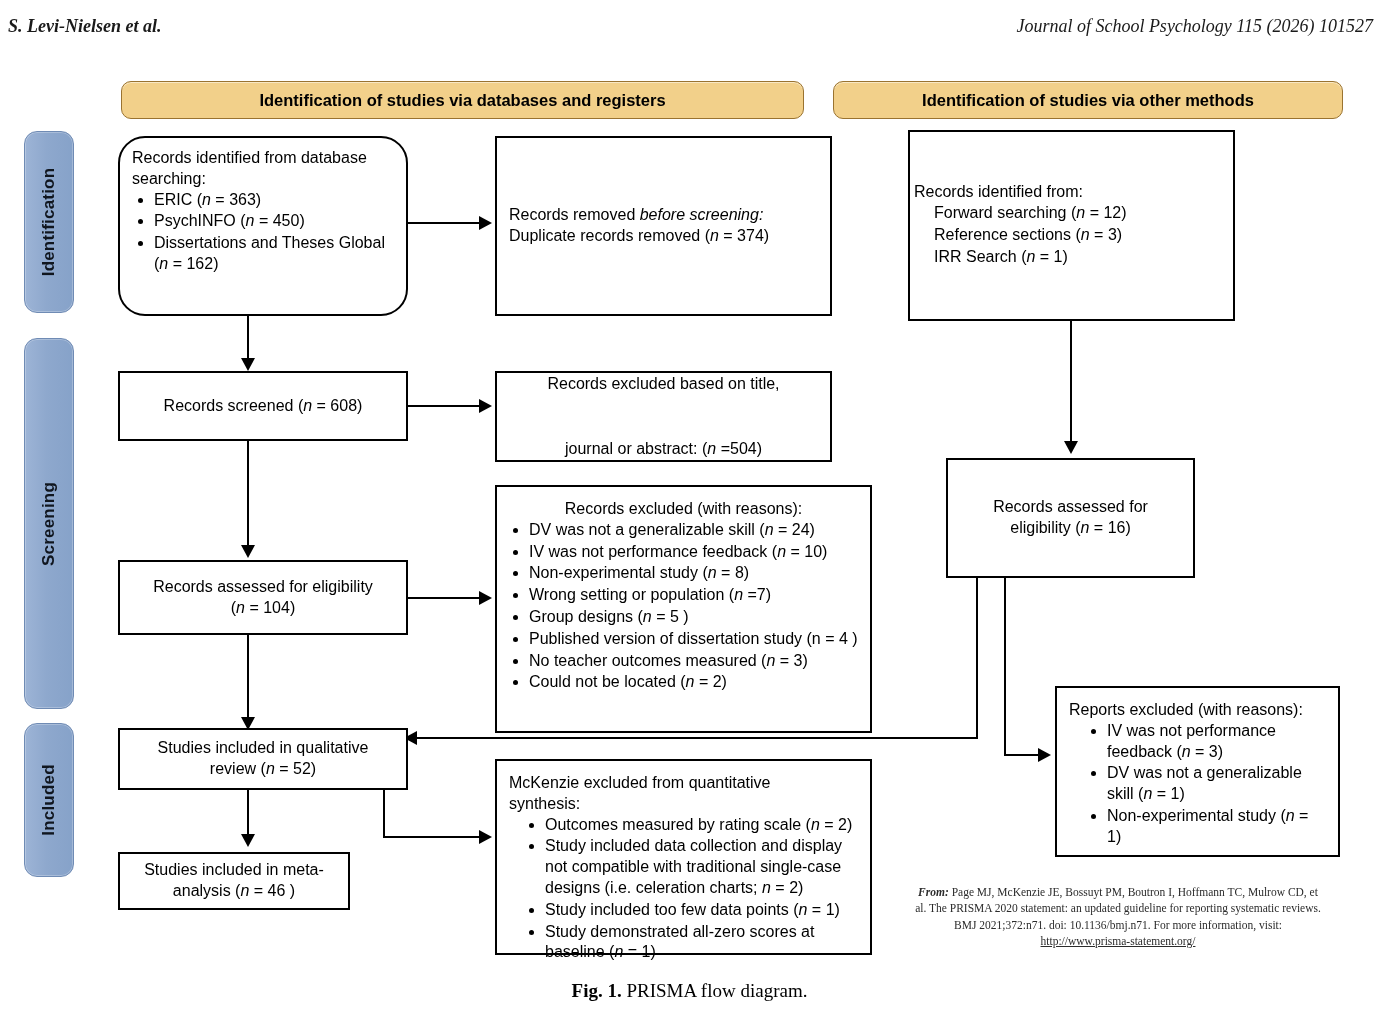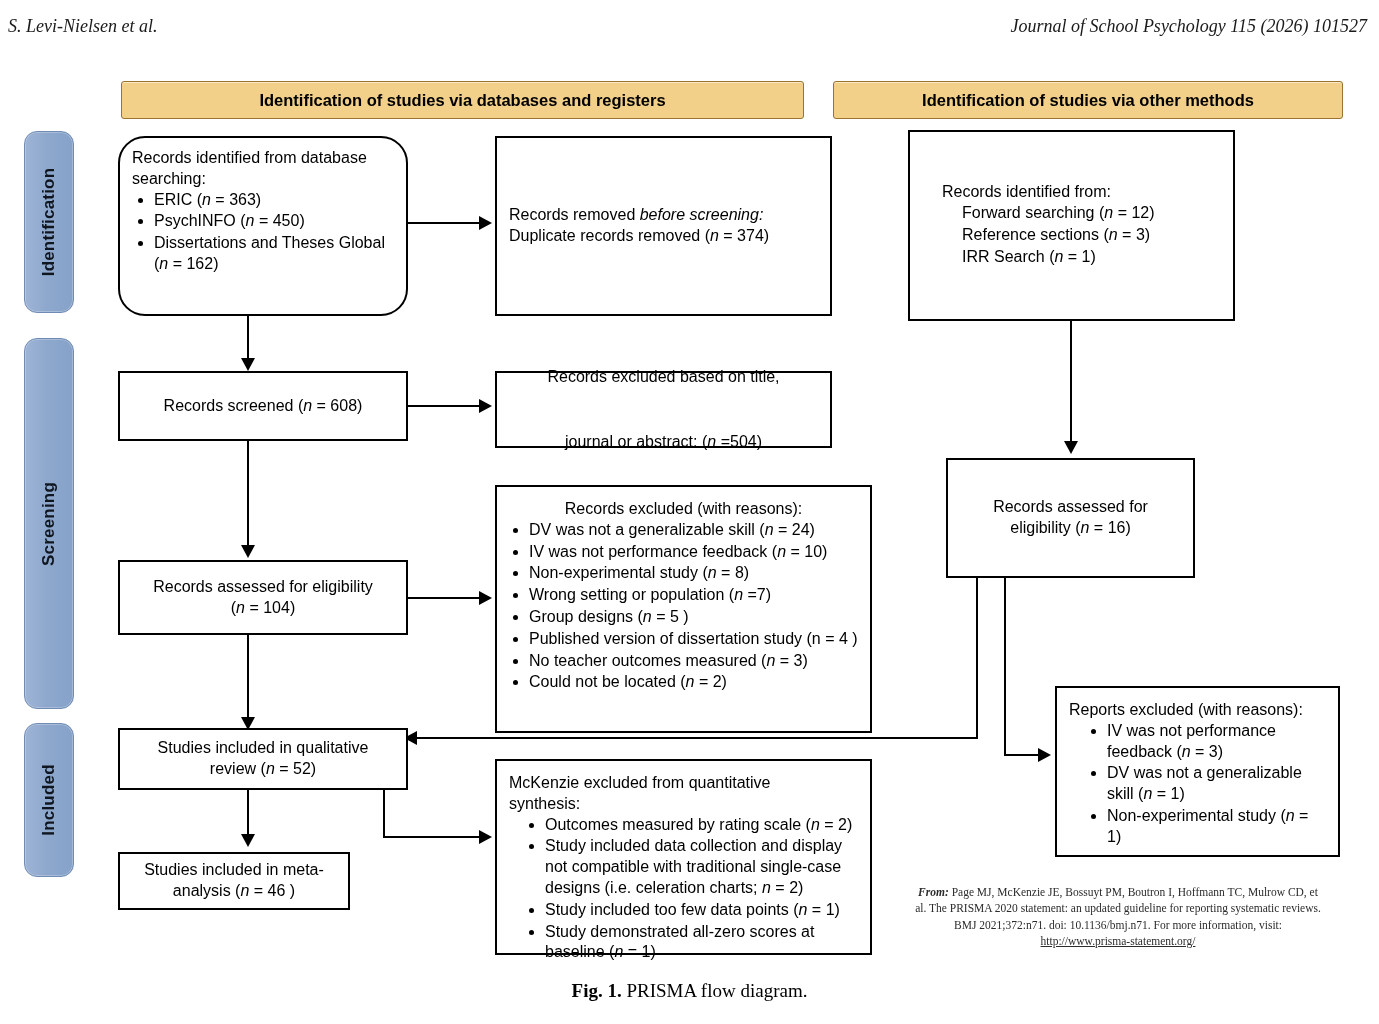--- a/index.html
+++ b/index.html
@@ -19,22 +19,22 @@
   
   .runhead {
     position: absolute;
     top: 16px;
     font-family: "Liberation Serif", serif;
     font-style: italic;
     font-size: 18px;
     color: #1a1a1a;
     white-space: nowrap;
   }
-  .runhead.left  { left: 8px; }
-  .runhead.right { right: 12px; }
+  .runhead.left  { left: 8px; font-weight: bold; }
+  .runhead.right { right: 6px; }
 
   
   .rail {
     position: absolute;
     background: linear-gradient(to right, #9db4d6 0%, #8ea8cd 45%, #86a2c9 100%);
     border: 1px solid #6f8bb4;
     border-radius: 13px;
     box-shadow: inset 0 0 0 1px rgba(255,255,255,0.25);
   }
   .rail-text {
@@ -48,21 +48,21 @@
     font-weight: bold;
     color: #10161f;
     letter-spacing: 0.2px;
   }
 
   
   .banner {
     position: absolute;
     background: #f2d08a;
     border: 1px solid #9a7330;
-    border-radius: 3px;
+    border-radius: 10px;
     display: flex;
     align-items: center;
     justify-content: center;
     box-shadow: inset 0 1px 0 rgba(255,255,255,0.5);
   }
   .banner-text {
     font-size: 16.5px;
     font-weight: bold;
     color: #000;
     white-space: nowrap;
@@ -173,40 +173,40 @@
     <li>PsychINFO (<i>n</i> =  450)</li>
     <li>Dissertations and Theses Global (<i>n</i> =  162)</li>
   </ul>
 </div>
 
 <div class="box vcenter" style="left:495px; top:136px; width:337px; height:180px;">
   <p>Records removed <i>before screening:</i></p>
   <p>Duplicate records removed  (<i>n</i> = 374)</p>
 </div>
 
-<div class="box vcenter" style="left:908px; top:130px; width:327px; height:191px; padding-left:32px;">
+<div class="box vcenter" style="left:908px; top:130px; width:327px; height:191px; padding-left:4px;">
   <p>Records identified from:</p>
   <ul class="nobullet">
     <li>Forward searching (<i>n</i> = 12)</li>
     <li>Reference sections (<i>n</i> =  3)</li>
     <li>IRR Search (<i>n</i> = 1)</li>
   </ul>
 </div>
 
 <div class="hline" style="left:408px; top:222px; width:73px;"></div>
 <div class="arrow right" style="left:479px; top:216px;"></div>
 
 <div class="vline" style="left:247px; top:316px; height:49px;"></div>
 <div class="arrow down" style="left:241px; top:358px;"></div>
 
 <div class="box vcenter center" style="left:118px; top:371px; width:290px; height:70px;">
   <p>Records screened (<i>n</i> = 608)</p>
 </div>
 
-<div class="box vcenter center" style="left:495px; top:371px; width:337px; height:77px;gap:44px;">
+<div class="box vcenter center" style="left:495px; top:371px; width:337px; height:91px;gap:44px;">
   <p>Records excluded based on title,</p>
   <p>journal or abstract: (<i>n</i> =504)</p>
 </div>
 
 <div class="hline" style="left:408px; top:405px; width:73px;"></div>
 <div class="arrow right" style="left:479px; top:399px;"></div>
 
 <div class="vline" style="left:247px; top:441px; height:110px;"></div>
 <div class="arrow down" style="left:241px; top:545px;"></div>
 

